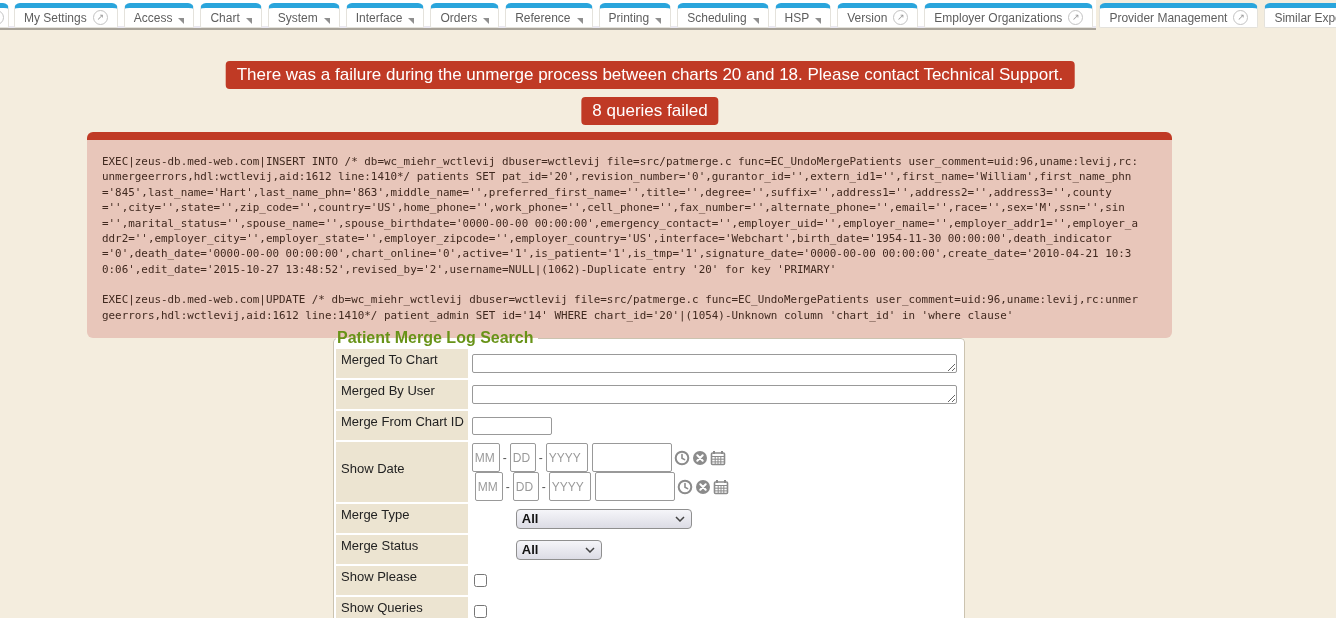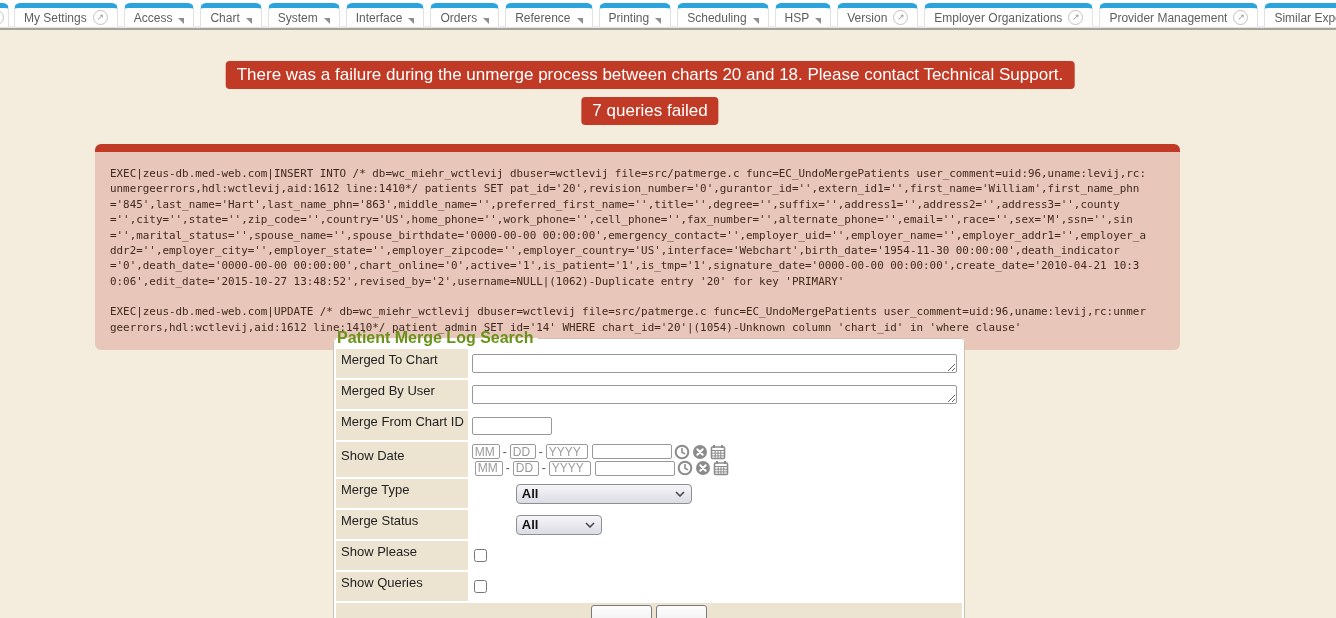--- a/index.html
+++ b/index.html
@@ -4,21 +4,21 @@
 <style>
   * { box-sizing: border-box; }
   html,body { margin:0; padding:0; }
   body {
     width:1336px; height:618px; position:relative; overflow:hidden;
     background:#f4edde; font-family:"Liberation Sans", sans-serif;
   }
 
   
   .tabbar {
-    position:absolute; top:0; left:0; width:1336px; height:30px;
+    position:absolute; top:0; left:0; width:1096px; height:30px;
     background:#fff; border-bottom:2px solid #a9a49a;
     box-shadow: inset 0 -2px 0 #eae8f1;
     display:flex; align-items:flex-end; white-space:nowrap;
   }
   .tab {
     display:inline-flex; align-items:center; gap:6px;
     height:25px; background:#fff;
     border:1px solid #e4e2dc; border-top:5px solid #2aa5dc;
     border-radius:6px 6px 2px 2px;
     padding:0 9px; margin-right:6px;
@@ -40,21 +40,21 @@
   
   .alert-banner, .alert-badge {
     position:absolute; left:650px; transform:translateX(-50%);
     background:#c03a25; color:#fff; font-size:17px;
     padding:4px 11px; border-radius:4px; white-space:nowrap;
   }
   .alert-banner { top:61px; }
   .alert-badge  { top:97px; }
 
   
-  .sql-box { position:absolute; top:132px; left:95px; width:1085px; border-radius:6px;margin-top:12px; }
+  .sql-box { position:absolute; top:132px; left:87px; width:1085px; border-radius:6px; }
   .sql-bar  { height:8px; background:#c03a25; border-radius:6px 6px 0 0; }
   .sql-body { background:#e8c6ba; padding:14px 15px 15px; border-radius:0 0 6px 6px; }
   .sql-body pre {
     margin:0; font-family:"DejaVu Sans Mono", monospace;
     font-size:10.9px; line-height:15.4px; color:#40291f;
     white-space:pre-wrap; word-break:break-all;
   }
   .sql-body pre + pre { margin-top:15px; }
 
   
@@ -76,21 +76,21 @@
   }
   td.val { background:#fff; padding:1px 2px; vertical-align:middle; }
   textarea.txt {
     display:block; width:calc(100% - 3px); height:19px; resize:both;
     border:1px solid #999; border-radius:2px;
     font:12px "Liberation Sans", sans-serif; padding:1px 3px;
   }
   input.chart-id { width:80px; height:18px; border:1px solid #999; border-radius:2px; font-size:12px; padding:0 3px; }
   .dategroup { display:inline-flex; align-items:center; gap:2px; vertical-align:middle; }
   .dategroup + .dategroup { margin-left:3px; }
-  .din { height:15px; border:1px solid #999; border-radius:2px; font-size:12px; padding:0 2px; color:#222; }
+  .din { height:29px; border:1px solid #999; border-radius:2px; font-size:12px; padding:0 2px; color:#222; }
   .din::placeholder { color:#9a9a9a; }
   .d-mm{width:28px;} .d-dd{width:26px;} .d-yyyy{width:42px;} .d-time{width:80px; margin-left:2px;}
   .dash { color:#555; font-size:12px; padding:0 1px; }
   .dicon { width:16px; height:16px; flex:none; cursor:pointer; display:inline-block; }
   .selbox {
     display:inline-flex; align-items:center; justify-content:space-between;
     height:20px; border:1px solid #8f8f8f; border-radius:4px;
     background:linear-gradient(#f5f5f9,#dcdce5);
     padding:0 6px 0 5px; font-size:13px; font-weight:bold; color:#111; cursor:pointer;margin-left:44px;
   }
@@ -162,21 +162,21 @@
       <span>Provider Management</span>
       <span class="ext-icon">↗</span>
     </div>
   <div class="tab">
       <span>Similar Exposure Groups (SEGs)</span>
     </div>
 
 </header>
 
 <div class="alert-banner">There was a failure during the unmerge process between charts 20 and 18. Please contact Technical Support.</div>
-<div class="alert-badge">7 queries failed</div>
+<div class="alert-badge">8 queries failed</div>
 
 <section class="sql-box">
   <div class="sql-bar"></div>
   <div class="sql-body">
     <pre>EXEC|zeus-db.med-web.com|INSERT INTO /* db=wc_miehr_wctlevij dbuser=wctlevij file=src/patmerge.c func=EC_UndoMergePatients user_comment=uid:96,uname:levij,rc:
 unmergeerrors,hdl:wctlevij,aid:1612 line:1410*/ patients SET pat_id='20',revision_number='0',gurantor_id='',extern_id1='',first_name='William',first_name_phn
 ='845',last_name='Hart',last_name_phn='863',middle_name='',preferred_first_name='',title='',degree='',suffix='',address1='',address2='',address3='',county
 ='',city='',state='',zip_code='',country='US',home_phone='',work_phone='',cell_phone='',fax_number='',alternate_phone='',email='',race='',sex='M',ssn='',sin
 ='',marital_status='',spouse_name='',spouse_birthdate='0000-00-00 00:00:00',emergency_contact='',employer_uid='',employer_name='',employer_addr1='',employer_a
 ddr2='',employer_city='',employer_state='',employer_zipcode='',employer_country='US',interface='Webchart',birth_date='1954-11-30 00:00:00',death_indicator

